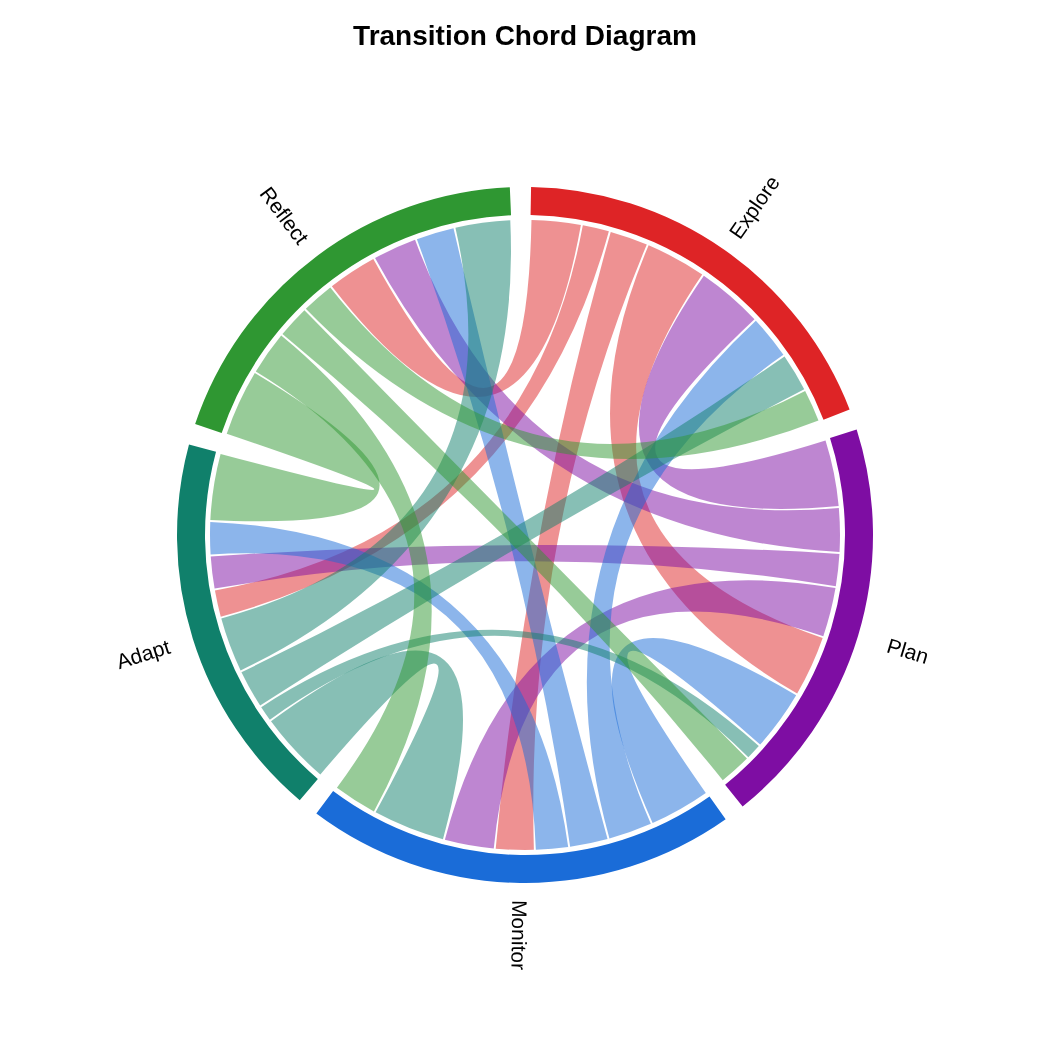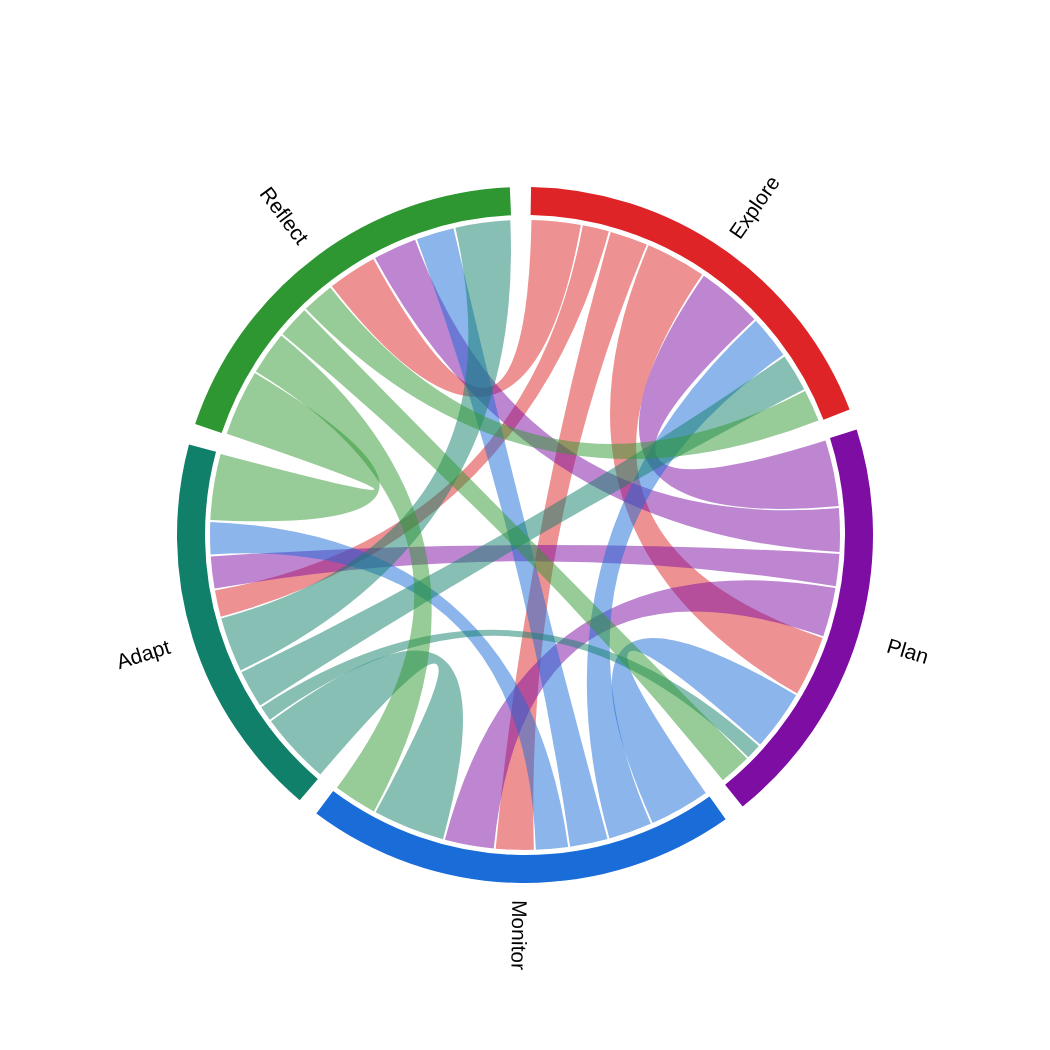--- a/index.html
+++ b/index.html
@@ -35,20 +35,21 @@
   }
   svg text.sector-label {
     font-family: "Liberation Sans", sans-serif;
     fill: #000000;
   }
 </style>
 </head>
 <body>
 
 <div class="stage">
+  <h1 class="chart-title">Transition Chord Diagram</h1>
   <svg id="chord-svg" class="chord" width="1050" height="1050" viewBox="0 0 1050 1050">
       <path d="M 531.49 220.07 A 315 315 0 0 1 580.88 225.00 Q 525 535 331.83 286.18 A 315 315 0 0 1 373.32 258.92 Q 525 535 531.49 220.07 Z" fill="#DE2426" fill-opacity="0.5" stroke="none"></path>
       <path d="M 582.83 225.35 A 315 315 0 0 1 608.86 231.37 Q 525 535 220.76 616.63 A 315 315 0 0 1 214.94 590.56 Q 525 535 582.83 225.35 Z" fill="#DE2426" fill-opacity="0.5" stroke="none"></path>
       <path d="M 610.76 231.90 A 315 315 0 0 1 646.81 244.50 Q 525 535 533.87 849.87 A 315 315 0 0 1 495.71 848.64 Q 525 535 610.76 231.90 Z" fill="#DE2426" fill-opacity="0.5" stroke="none"></path>
       <path d="M 648.63 245.27 A 315 315 0 0 1 702.21 274.58 Q 525 535 822.66 638.08 A 315 315 0 0 1 797.17 693.58 Q 525 535 648.63 245.27 Z" fill="#DE2426" fill-opacity="0.5" stroke="none"></path>
       <path d="M 825.51 440.56 A 315 315 0 0 1 838.67 506.03 Q 525 535 703.85 275.70 A 315 315 0 0 1 754.49 319.23 Q 525 535 825.51 440.56 Z" fill="#7E0DA3" fill-opacity="0.5" stroke="none"></path>
       <path d="M 838.84 508.01 A 315 315 0 0 1 839.55 551.91 Q 525 535 375.06 257.98 A 315 315 0 0 1 415.04 239.82 Q 525 535 838.84 508.01 Z" fill="#7E0DA3" fill-opacity="0.5" stroke="none"></path>
       <path d="M 839.43 553.89 A 315 315 0 0 1 835.82 586.14 Q 525 535 214.60 588.61 A 315 315 0 0 1 210.73 556.39 Q 525 535 839.43 553.89 Z" fill="#7E0DA3" fill-opacity="0.5" stroke="none"></path>
       <path d="M 835.49 588.09 A 315 315 0 0 1 823.30 636.21 Q 525 535 493.74 848.45 A 315 315 0 0 1 444.89 839.64 Q 525 535 835.49 588.09 Z" fill="#7E0DA3" fill-opacity="0.5" stroke="none"></path>
       <path d="M 705.81 792.94 A 315 315 0 0 1 652.63 822.98 Q 525 535 796.17 695.29 A 315 315 0 0 1 760.14 744.60 Q 525 535 705.81 792.94 Z" fill="#1A6CD8" fill-opacity="0.5" stroke="none"></path>

